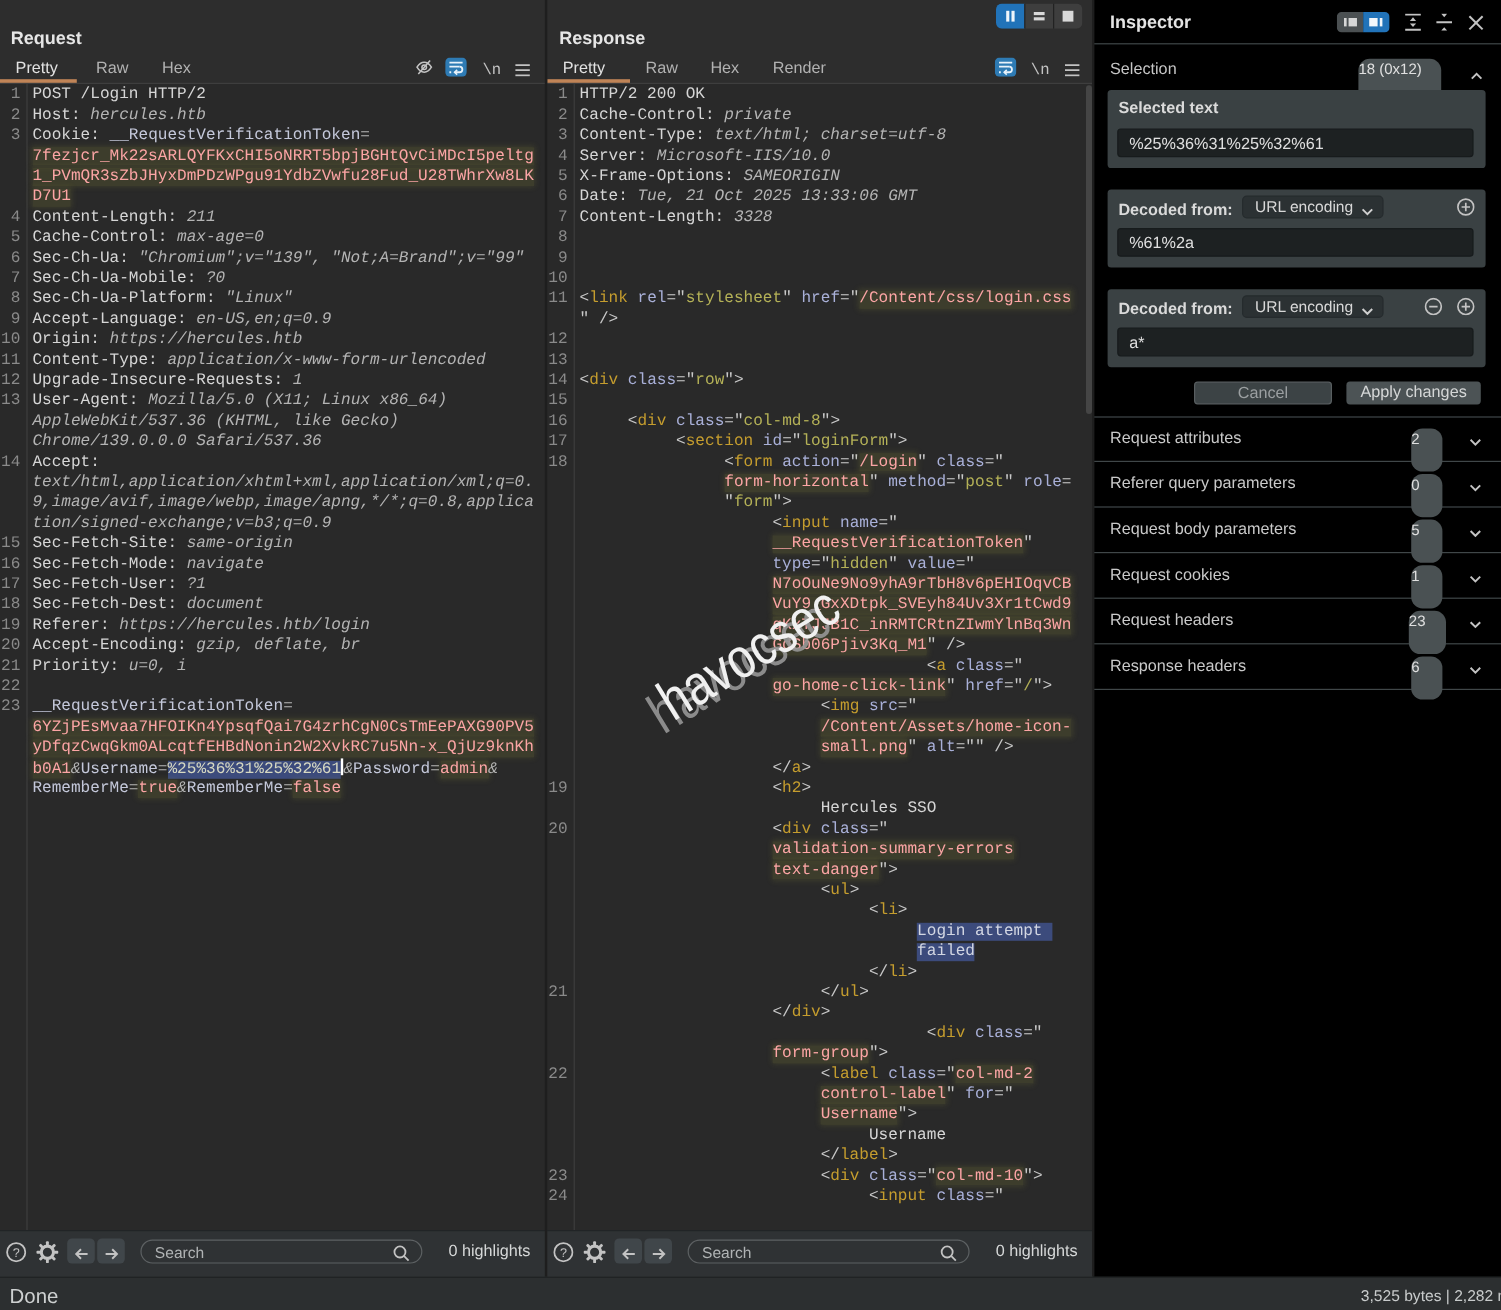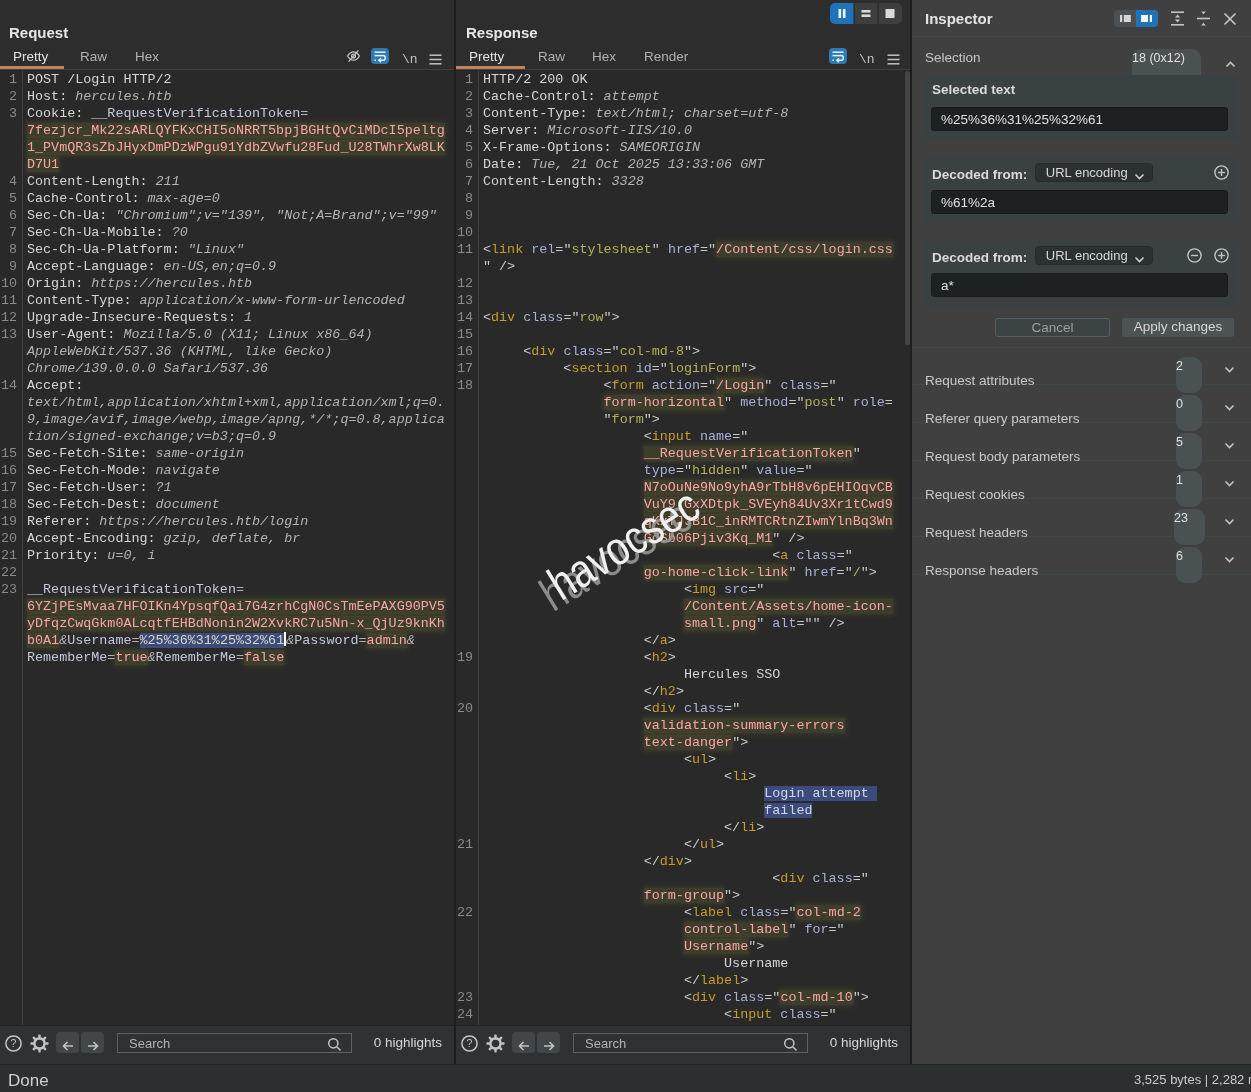--- a/index.html
+++ b/index.html
@@ -29,25 +29,25 @@
 .selw { background:#3c4b7c; color:#d2d6e2; }
 .cur { display:inline-block; width:0; height:14px; border-left:2px solid #fff;
   vertical-align:-2px; }
 .wm { position:absolute; font-family:"Liberation Sans",sans-serif; font-size:47px;
   white-space:nowrap; transform:rotate(-31.5deg) scaleX(0.84); transform-origin:0 0; z-index:6; }
 .sbar { position:absolute; top:1025px; height:39px; background:#2f3234;
   border-top:1px solid #212426; }
 .sbtn { position:absolute; top:6px; width:23px; height:21px; background:#40464a;
   border-radius:4px; text-align:center; padding-top:5px; }
 .sinput { position:absolute; top:7px; height:20px; border:1.5px solid #5d6163;
-  border-radius:0; }
+  border-radius:10px; }
 .ph { position:absolute; left:11px; top:2px; font-size:13px; color:#b0b3b4; }
 .hl { position:absolute; top:9px; font-size:13.5px; color:#d6d8d8; }
 .ins { position:absolute; left:911px; top:0; width:340px; height:1064px;
-  background:#404040; overflow:hidden; }
+  background:#000000; overflow:hidden; }
 .ititle { position:absolute; left:14px; top:10px; font-size:15px; font-weight:bold;
   color:#e4e4e4; }
 .isep { position:absolute; left:0; right:0; height:1px; background:#404749; }
 .slab { position:absolute; left:14px; top:50px; font-size:13.5px; color:#c6c6c6; }
 .pill { position:absolute; height:36px; background:#4a5153; border-radius:9.5px;
   color:#e0e0e0; font-size:12.5px; text-align:left; line-height:19px; }
 .card { position:absolute; left:12px; width:315px; height:65px; background:#3a4143;
   border-radius:3px; }
 .chead { position:absolute; left:9px; top:7px; font-size:13.5px; font-weight:bold;
   color:#dadada; white-space:nowrap; }
@@ -56,21 +56,21 @@
   padding:1px 24px 1px 10px; top:-2px; height:19px; }
 .ddch { position:absolute; right:7px; top:4px; }
 .cinput { position:absolute; left:8px; top:32px; width:297px; height:24px;
   background:#1d2122; border:1px solid #171b1c; border-radius:3px; }
 .cinput span { position:absolute; left:9px; top:4px; font-size:13.5px; color:#e0e0e0; }
 .btn { position:absolute; height:19px; border-radius:3px; font-size:13.5px;
   text-align:center; line-height:18px; }
 .btn.cancel { background:#3c4345; border:1px solid #585e60; color:#9b9fa1; }
 .btn.apply { background:#4c5355; color:#d4d6d6; }
 .irow { position:absolute; left:0; width:100%; height:38px; border-bottom:1px solid #404749; }
-.ilab { position:absolute; left:14px; top:26px; font-size:13.5px; color:#c9c9c9; }
+.ilab { position:absolute; left:14px; top:10px; font-size:13.5px; color:#c9c9c9; }
 .ichev { position:absolute; left:313px; top:12px; }
 .statusbar { position:absolute; left:0; top:1064px; width:1251px; height:28px;
   background:#2c2f30; border-top:1px solid #202324; }
 .vsep { position:absolute; top:0; width:2px; height:1064px; background:#1e1e1e; }
 </style></head>
 <body>
 <div class="panel" style="left:0;width:455px">
   <div class="phead">
     <div class="ptitle" style="left:9px">Request</div>
     <div class="tab on" style="left:13px">Pretty</div>
@@ -253,21 +253,21 @@
         </svg></div>
   </div>
   <div class="gsep"></div>
   <div class="code">
 <div class="r">
         <span class="ln">1</span>
         <span class="cd"><span class="t">HTTP/2 200 OK</span></span>
       </div>
 <div class="r">
         <span class="ln">2</span>
-        <span class="cd"><span class="t">Cache-Control:</span><span class="v"> attempt</span></span>
+        <span class="cd"><span class="t">Cache-Control:</span><span class="v"> private</span></span>
       </div>
 <div class="r">
         <span class="ln">3</span>
         <span class="cd"><span class="t">Content-Type:</span><span class="v"> text/html; charset=utf-8</span></span>
       </div>
 <div class="r">
         <span class="ln">4</span>
         <span class="cd"><span class="t">Server:</span><span class="v"> Microsoft-IIS/10.0</span></span>
       </div>
 <div class="r">
@@ -373,23 +373,20 @@
       </div>
 <div class="r">
         <span class="cd"><span class="pre">                    </span><span class="q">&lt;/</span><span class="g">a</span><span class="q">&gt;</span></span>
       </div>
 <div class="r">
         <span class="ln">19</span>
         <span class="cd"><span class="pre">                    </span><span class="q">&lt;</span><span class="g">h2</span><span class="q">&gt;</span></span>
       </div>
 <div class="r">
         <span class="cd"><span class="pre">                         </span><span class="t">Hercules SSO</span></span>
-      </div>
-<div class="r">
-        <span class="cd"><span class="pre">                    </span><span class="q">&lt;/</span><span class="g">h2</span><span class="q">&gt;</span></span>
       </div>
 <div class="r">
         <span class="ln">20</span>
         <span class="cd"><span class="pre">                    </span><span class="q">&lt;</span><span class="g">div</span><span class="q"> </span><span class="a">class</span><span class="q">="</span></span>
       </div>
 <div class="r">
         <span class="cd"><span class="pre">                    </span><span class="o">validation-summary-errors</span></span>
       </div>
 <div class="r">
         <span class="cd"><span class="pre">                    </span><span class="o">text-danger</span><span class="q">"&gt;</span></span>

